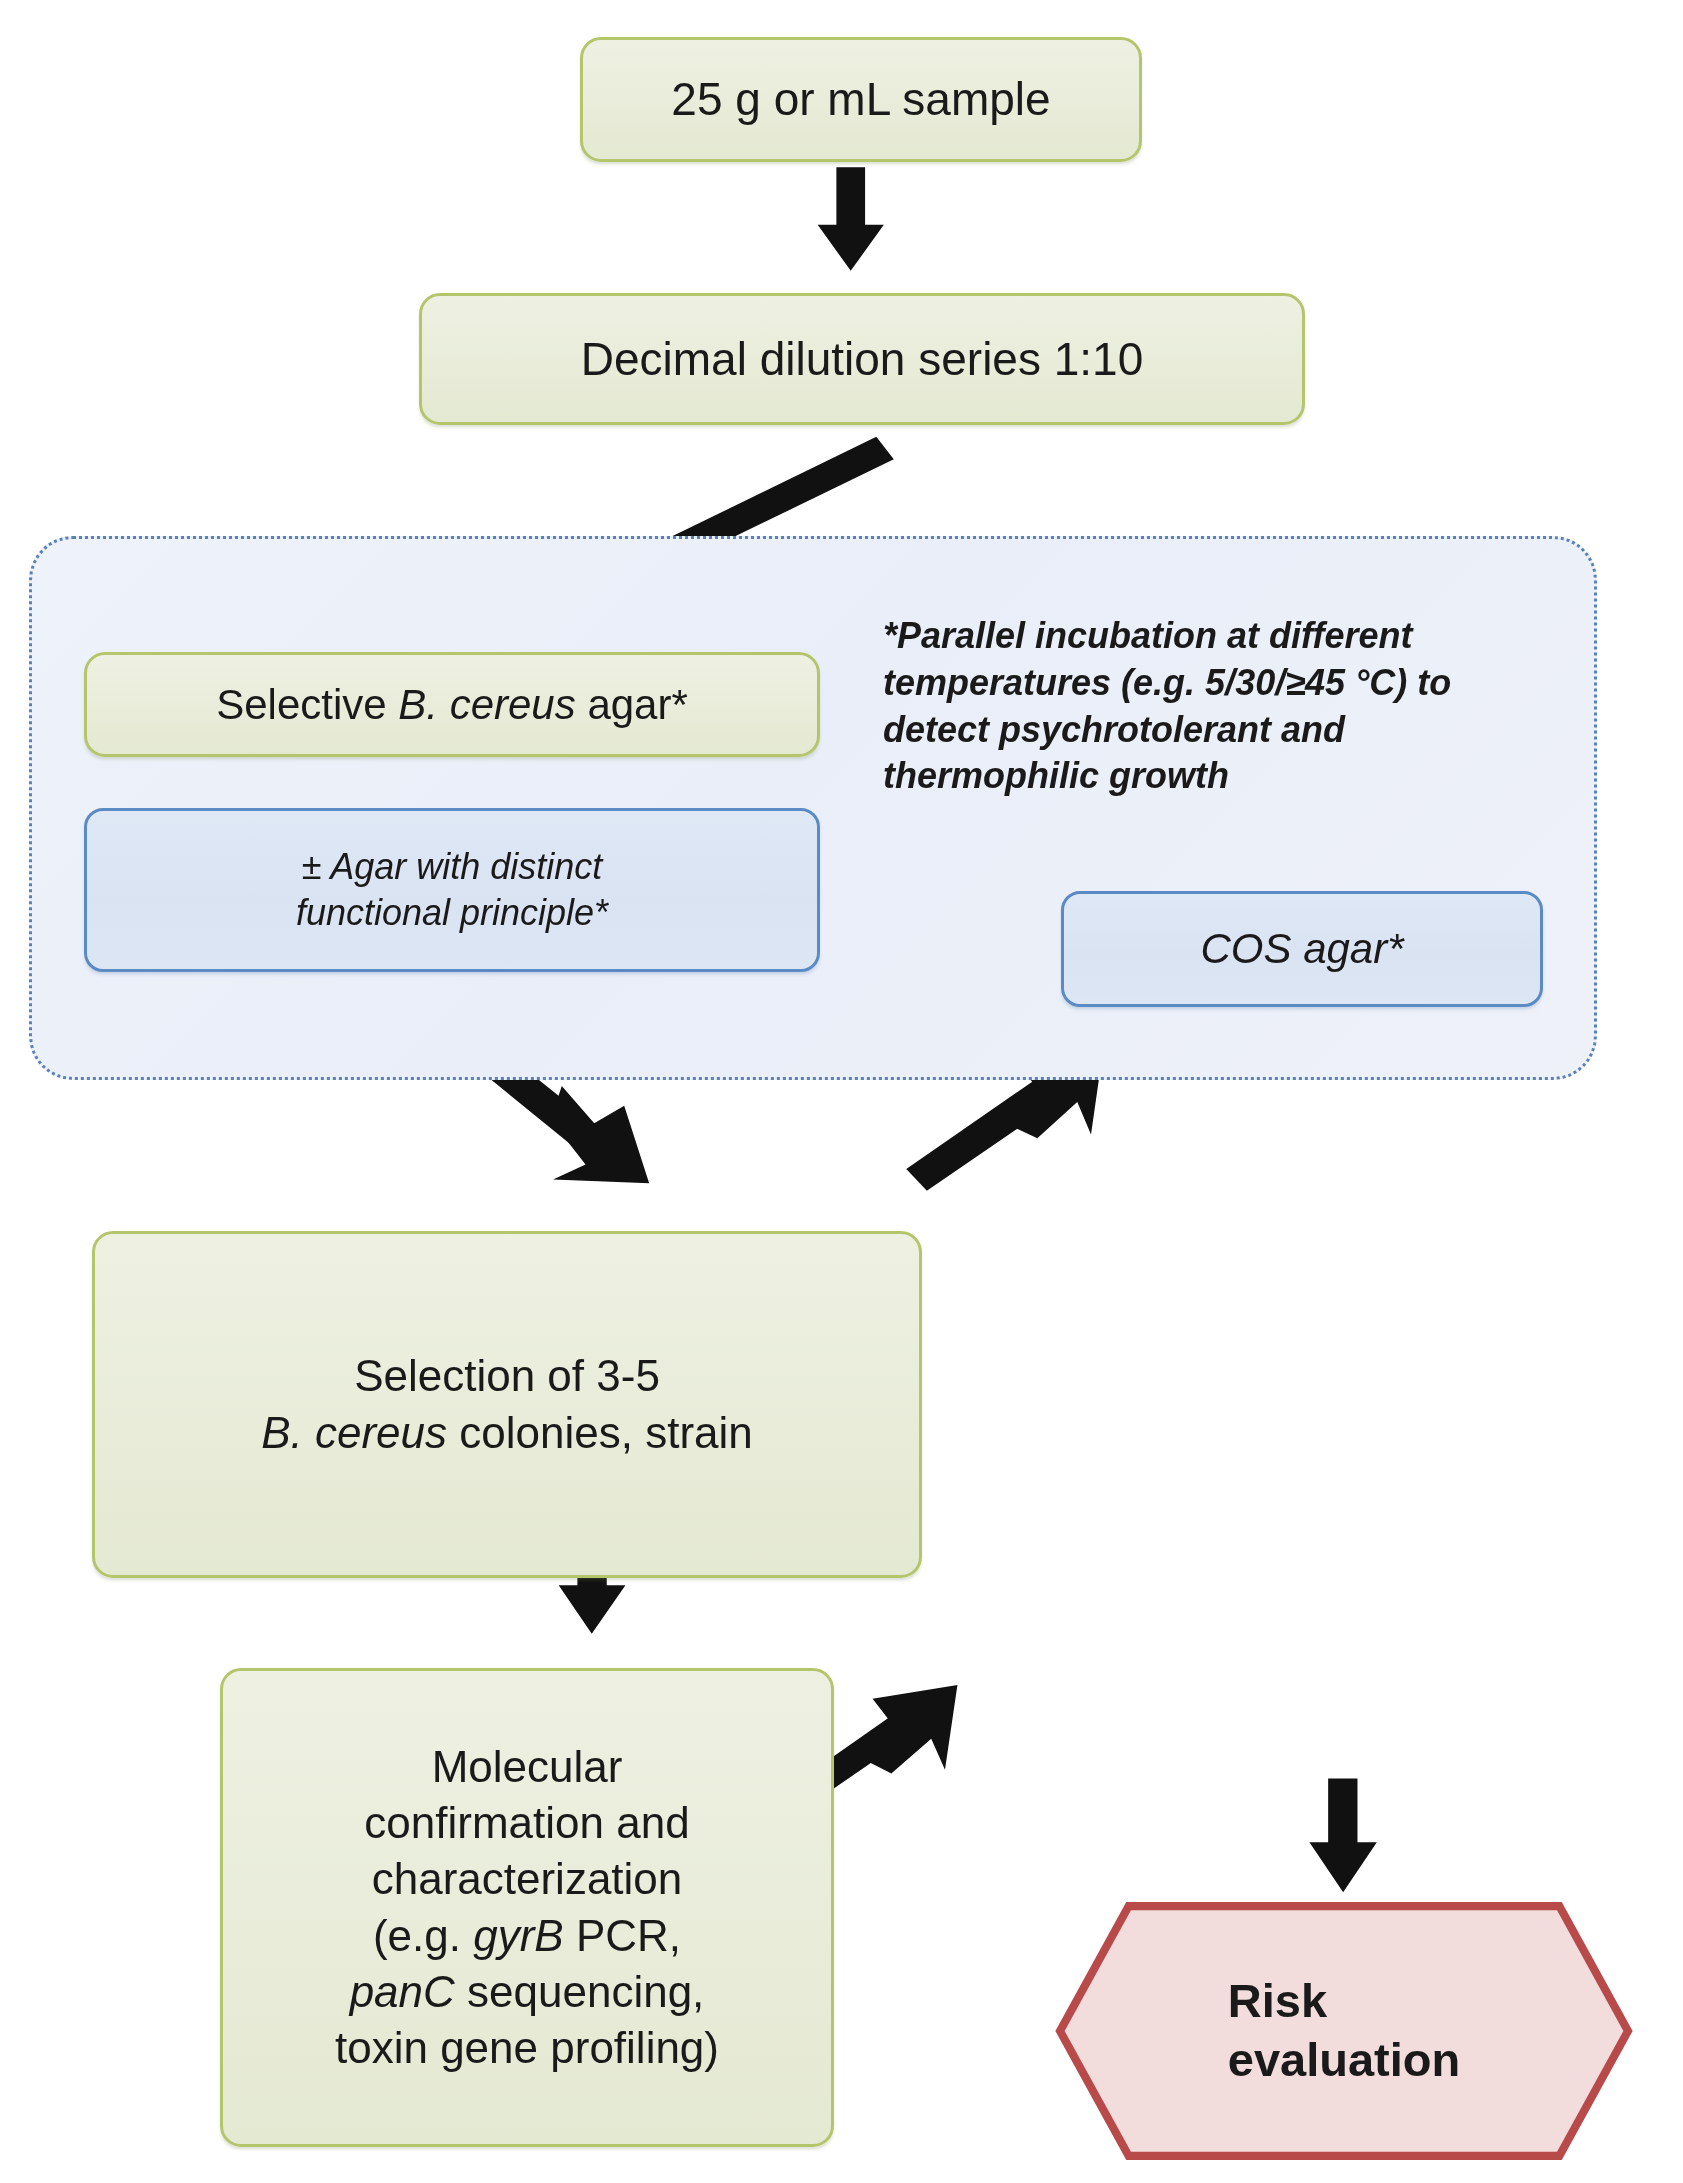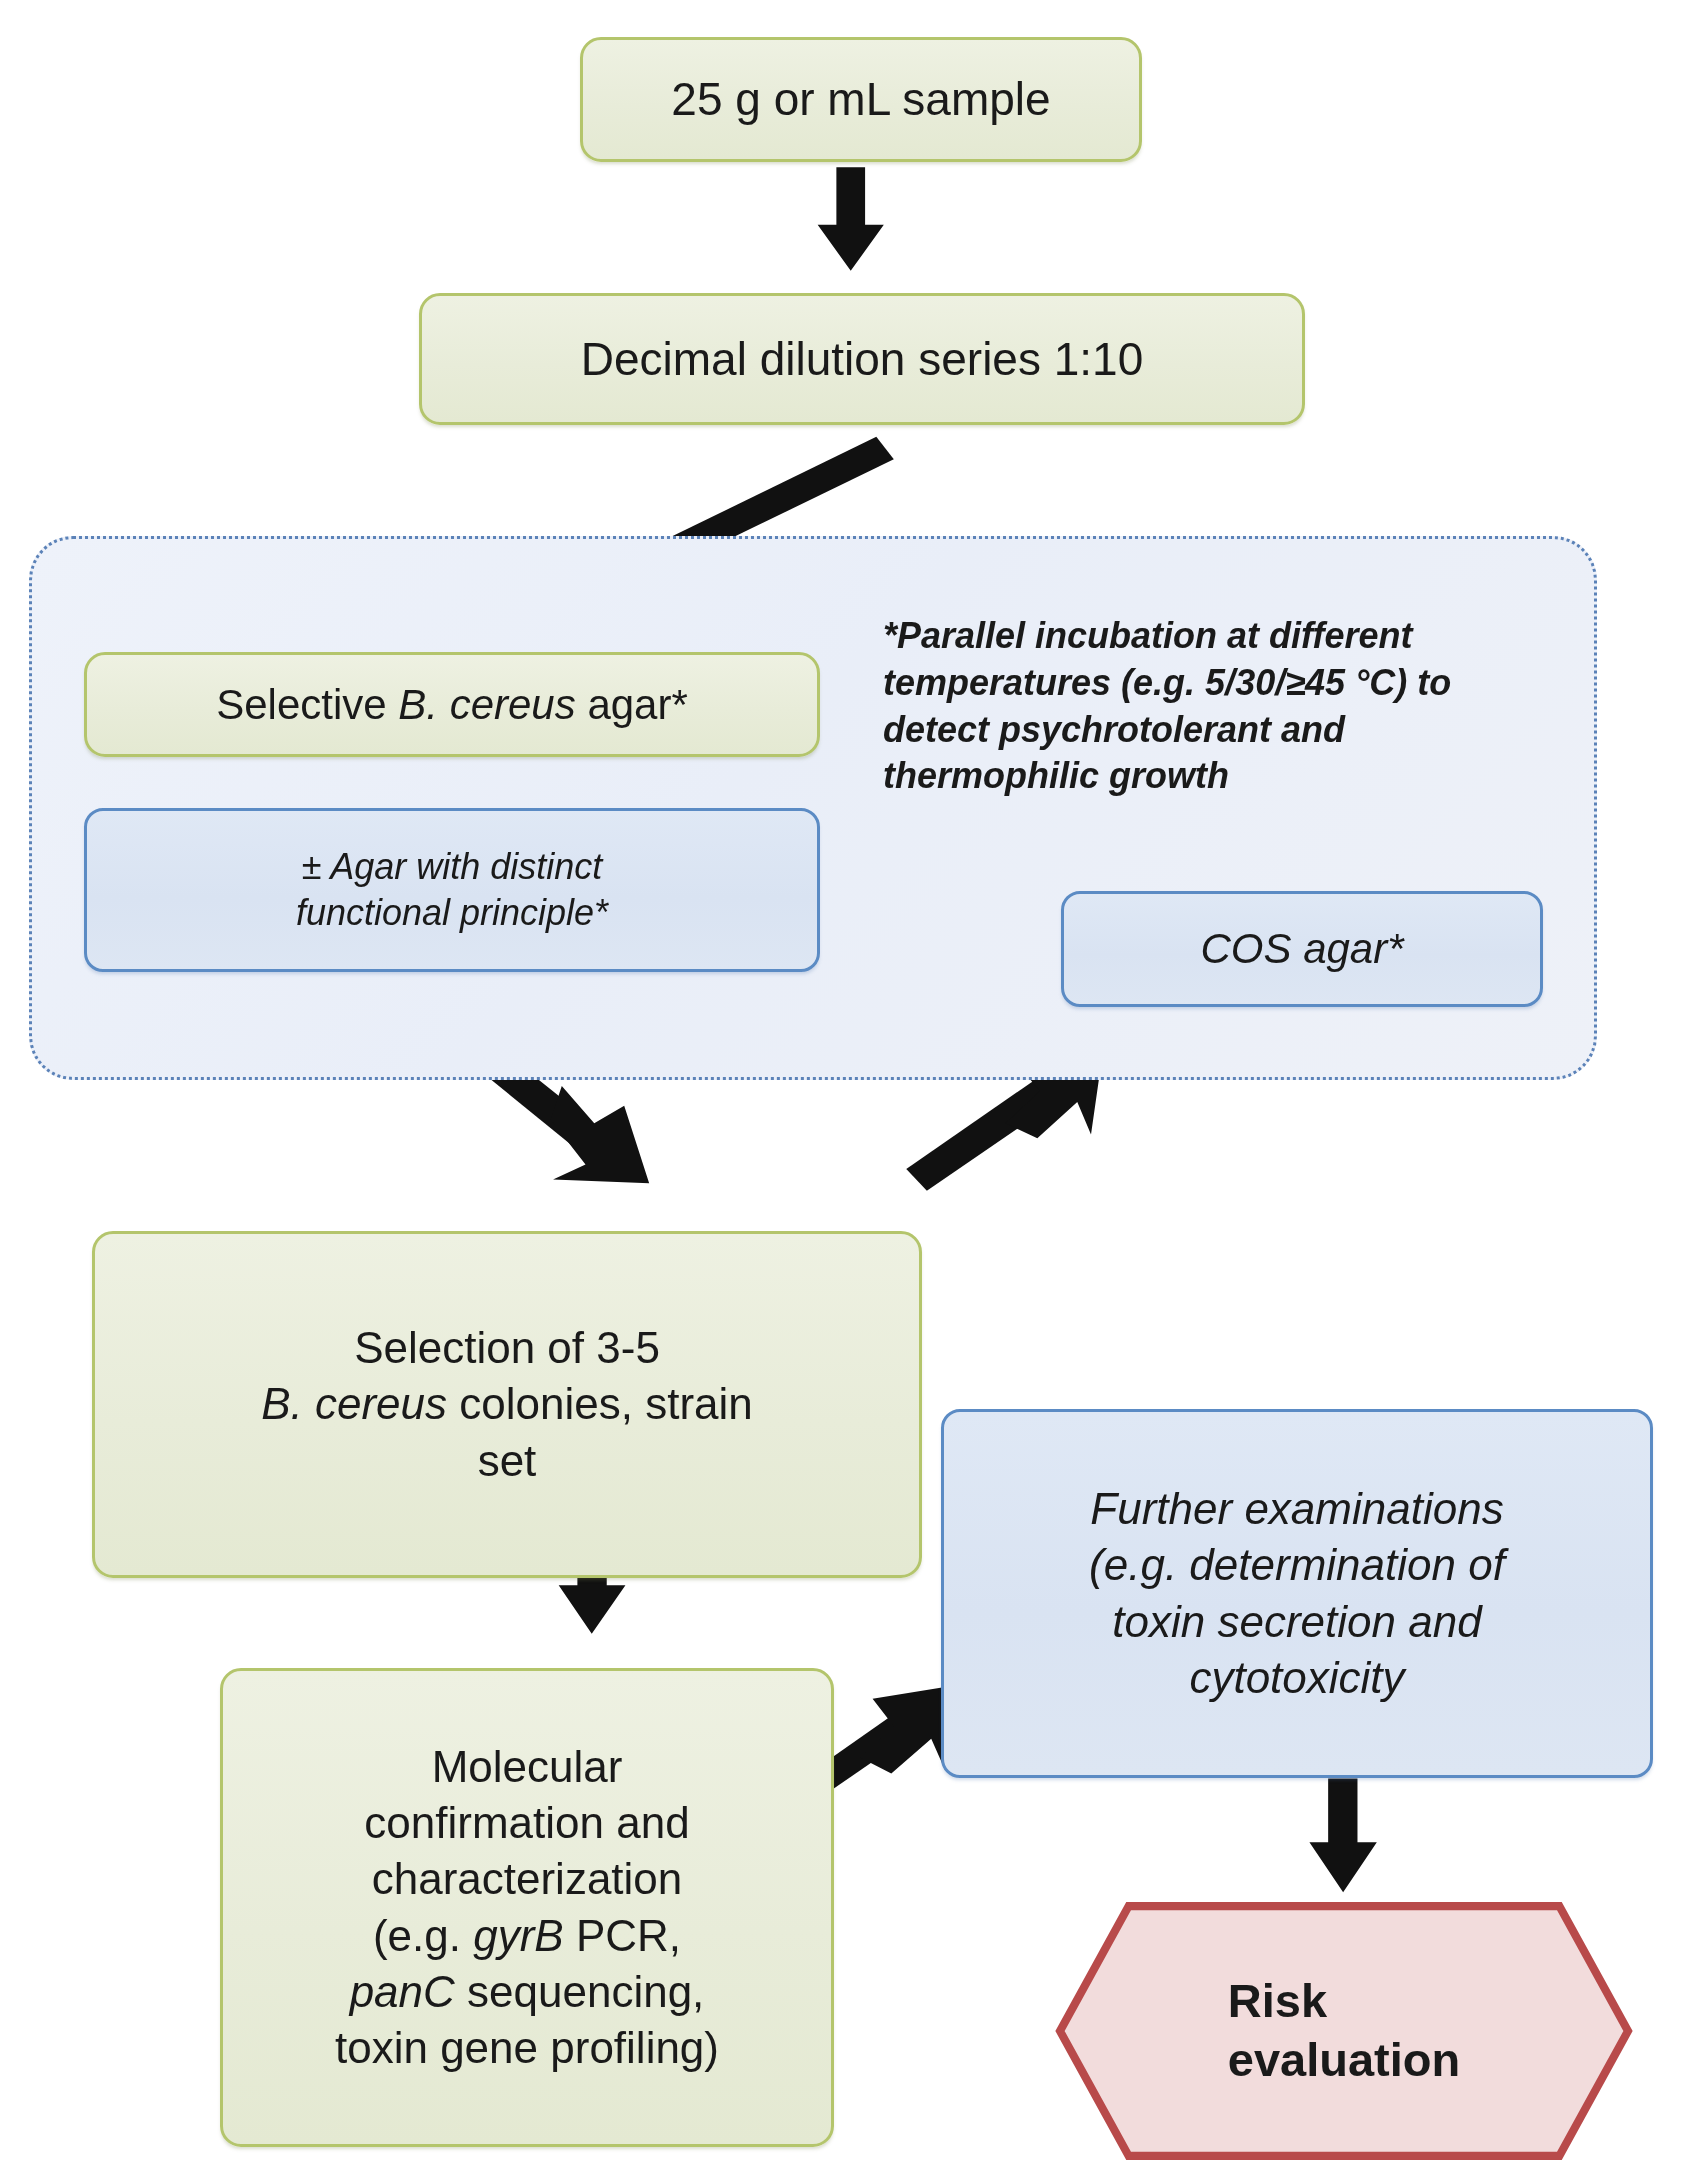--- a/index.html
+++ b/index.html
@@ -161,32 +161,23 @@
   </div>
 
   <div class="node blue" style="left:1061px; top:891px; width:482px; height:116px; font-size:42px;">
     <span class="txt it">COS agar*</span>
   </div>
 
   <div class="node green" style="left:92px; top:1231px; width:830px; height:347px; font-size:44px;">
     <span class="txt">
       <span style="display:block">Selection of 3-5</span>
       <span style="display:block"><span class="it">B. cereus</span><span> colonies, strain</span></span>
-      <span style="display:block">set</span>
-    </span>
-  </div>
-
-  <div class="node blue" style="left:941px; top:1409px; width:712px; height:369px; font-size:44px;">
-    <span class="txt it">
-      <span style="display:block">Further examinations</span>
-      <span style="display:block">(e.g. determination of</span>
-      <span style="display:block">toxin secretion and</span>
-      <span style="display:block">cytotoxicity</span>
-    </span>
-  </div>
+    </span>
+  </div>
+
 
   <div class="node green" style="left:220px; top:1668px; width:614px; height:479px; font-size:44px;">
     <span class="txt">
       <span style="display:block">Molecular</span>
       <span style="display:block">confirmation and</span>
       <span style="display:block">characterization</span>
       <span style="display:block"><span>(e.g. </span><span class="it">gyrB</span><span> PCR,</span></span>
       <span style="display:block"><span class="it">panC</span><span> sequencing,</span></span>
       <span style="display:block">toxin gene profiling)</span>
     </span>

